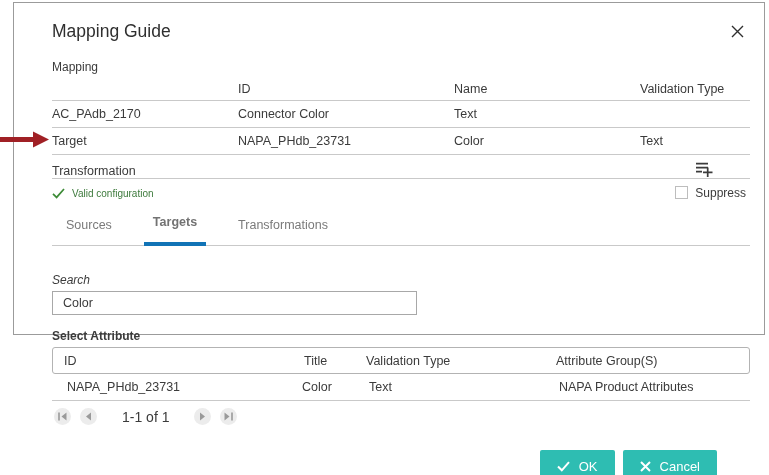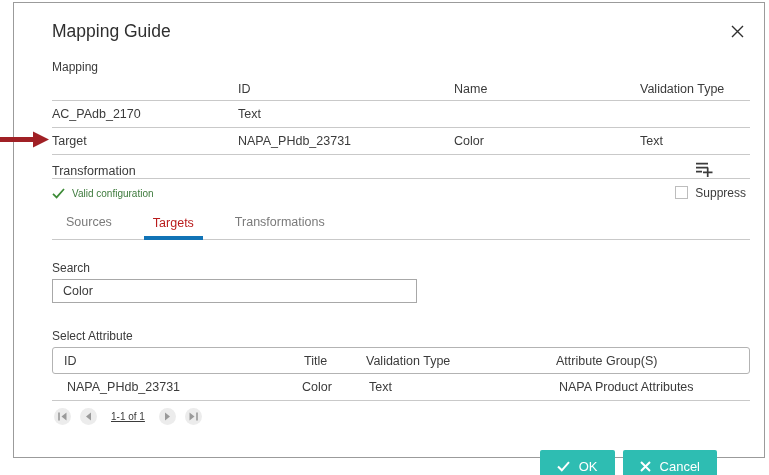--- a/index.html
+++ b/index.html
@@ -1,21 +1,21 @@
 <!DOCTYPE html>
 <html><head>
 <meta charset="utf-8">
 <style>
   * { box-sizing: border-box; margin: 0; padding: 0; }
   html, body { width: 769px; height: 475px; background: #ffffff;
     font-family: "Liberation Sans", sans-serif; color: #3b3b3b; overflow: hidden; }
   .stage { position: relative; width: 769px; height: 475px; }
 
   .dialog {
-    position: absolute; left: 13px; top: 2px; width: 752px; height: 456px;
+    position: absolute; left: 13px; top: 2px; width: 752px; height: 333px;
     background: #fff; border: 1px solid #9b9b9b;
     padding: 14px 14px 0 38px;
   }
 
   
   .arrow-annotation { position: absolute; left: 0; top: 131px; z-index: 5; }
 
   
   .dlg-header { position: relative; margin-top: 4px; }
   .dlg-title { font-size: 17.5px; color: #2f2f2f; font-weight: 400; }
@@ -38,41 +38,41 @@
 
   
   .status-line { margin-top: 7px; display: flex; align-items: center; justify-content: space-between; padding-right: 4px; }
   .valid { display: flex; align-items: center; gap: 7px; font-size: 10px; color: #3d7a3c; }
   .suppress { display: flex; gap: 7px; font-size: 12px; color: #3b3b3b; }
   .checkbox { width: 13px; height: 13px; border: 1px solid #bdbdbd; background: #fff; cursor: pointer; display: inline-block; }
 
   
   .tabs { margin-top: 15px; display: flex; align-items: center; border-bottom: 1px solid #c9c9c9; padding-left: 5px; }
   .tab { font-size: 12.5px; color: #7a7a7a; padding: 0 9px 10px 9px; margin-right: 23px; cursor: pointer; }
-  .tab.active { color: #b91c1c; font-weight: 400; padding-bottom: 6px;
+  .tab.active { color: #737373; font-weight: 700; padding-bottom: 13px;
     border-bottom: 4px solid #1173b6; margin-bottom: -1px; }
 
   
-  .lbl-search { margin-top: 21px; }
+  .lbl-search { margin-top: 27px; font-style: italic; }
   .search-input { margin-top: 4px; width: 365px; height: 24px; border: 1px solid #a8a8a8;
     font-family: "Liberation Sans", sans-serif; font-size: 12.5px; color: #3b3b3b; padding: 0 10px; outline: none; display: block; }
 
   
-  .lbl-select { margin-top: 26px; }
+  .lbl-select { margin-top: 14px; font-weight: bold; }
   .attr-grid { display: grid; grid-template-columns: 240px 62px 190px 1fr; align-items: center; }
   .attr-head { margin-top: 4px; height: 27px; border: 1px solid #b3b3b3; border-radius: 3px;
     padding-left: 11px; font-size: 12.5px; color: #3b3b3b; }
   .attr-row { height: 27px; border-bottom: 1px solid #c9c9c9; padding-left: 15px; font-size: 12.5px; cursor: pointer; }
   .attr-row .cell:nth-child(2) { margin-left: -5px; }
 
   
   .pager { margin-top: 7px; display: flex; align-items: center; gap: 9px; padding-left: 2px; }
   .pg-btn { width: 17px; height: 17px; border-radius: 50%; background: #ececec; border: none;
     display: inline-flex; align-items: center; justify-content: center; cursor: pointer; padding: 0; }
-  .pg-text { font-size: 10px; color: #3b3b3b; margin: 0 5px; text-decoration: underline; }
+  .pg-text { font-size: 14px; color: #3b3b3b; margin: 0 16px; }
 
   
   .footer { margin-top: 25px; display: flex; justify-content: flex-end; gap: 8px; padding-right: 33px; }
   .btn { height: 29px; border: none; border-radius: 2px; background: #2ebdb2; color: #fff;
     font-family: "Liberation Sans", sans-serif; font-size: 13px;
     display: inline-flex; align-items: center; gap: 9px; padding: 16px 17px; cursor: pointer; }
 </style>
 </head>
 <body>
 
@@ -99,20 +99,21 @@
     <div class="map-table">
       <div class="map-grid map-head">
         <div class="cell"></div>
         <div class="cell">ID</div>
         <div class="cell">Name</div>
         <div class="cell">Validation Type</div>
       </div>
 
       <div class="map-grid map-row">
         <div class="cell">AC_PAdb_2170</div>
+        <div class="cell">Connector Color</div>
         <div class="cell">Text</div>
       </div>
 
       <div class="map-grid map-row">
         <div class="cell">Target</div>
         <div class="cell">NAPA_PHdb_23731</div>
         <div class="cell">Color</div>
         <div class="cell">Text</div>
       </div>
 

